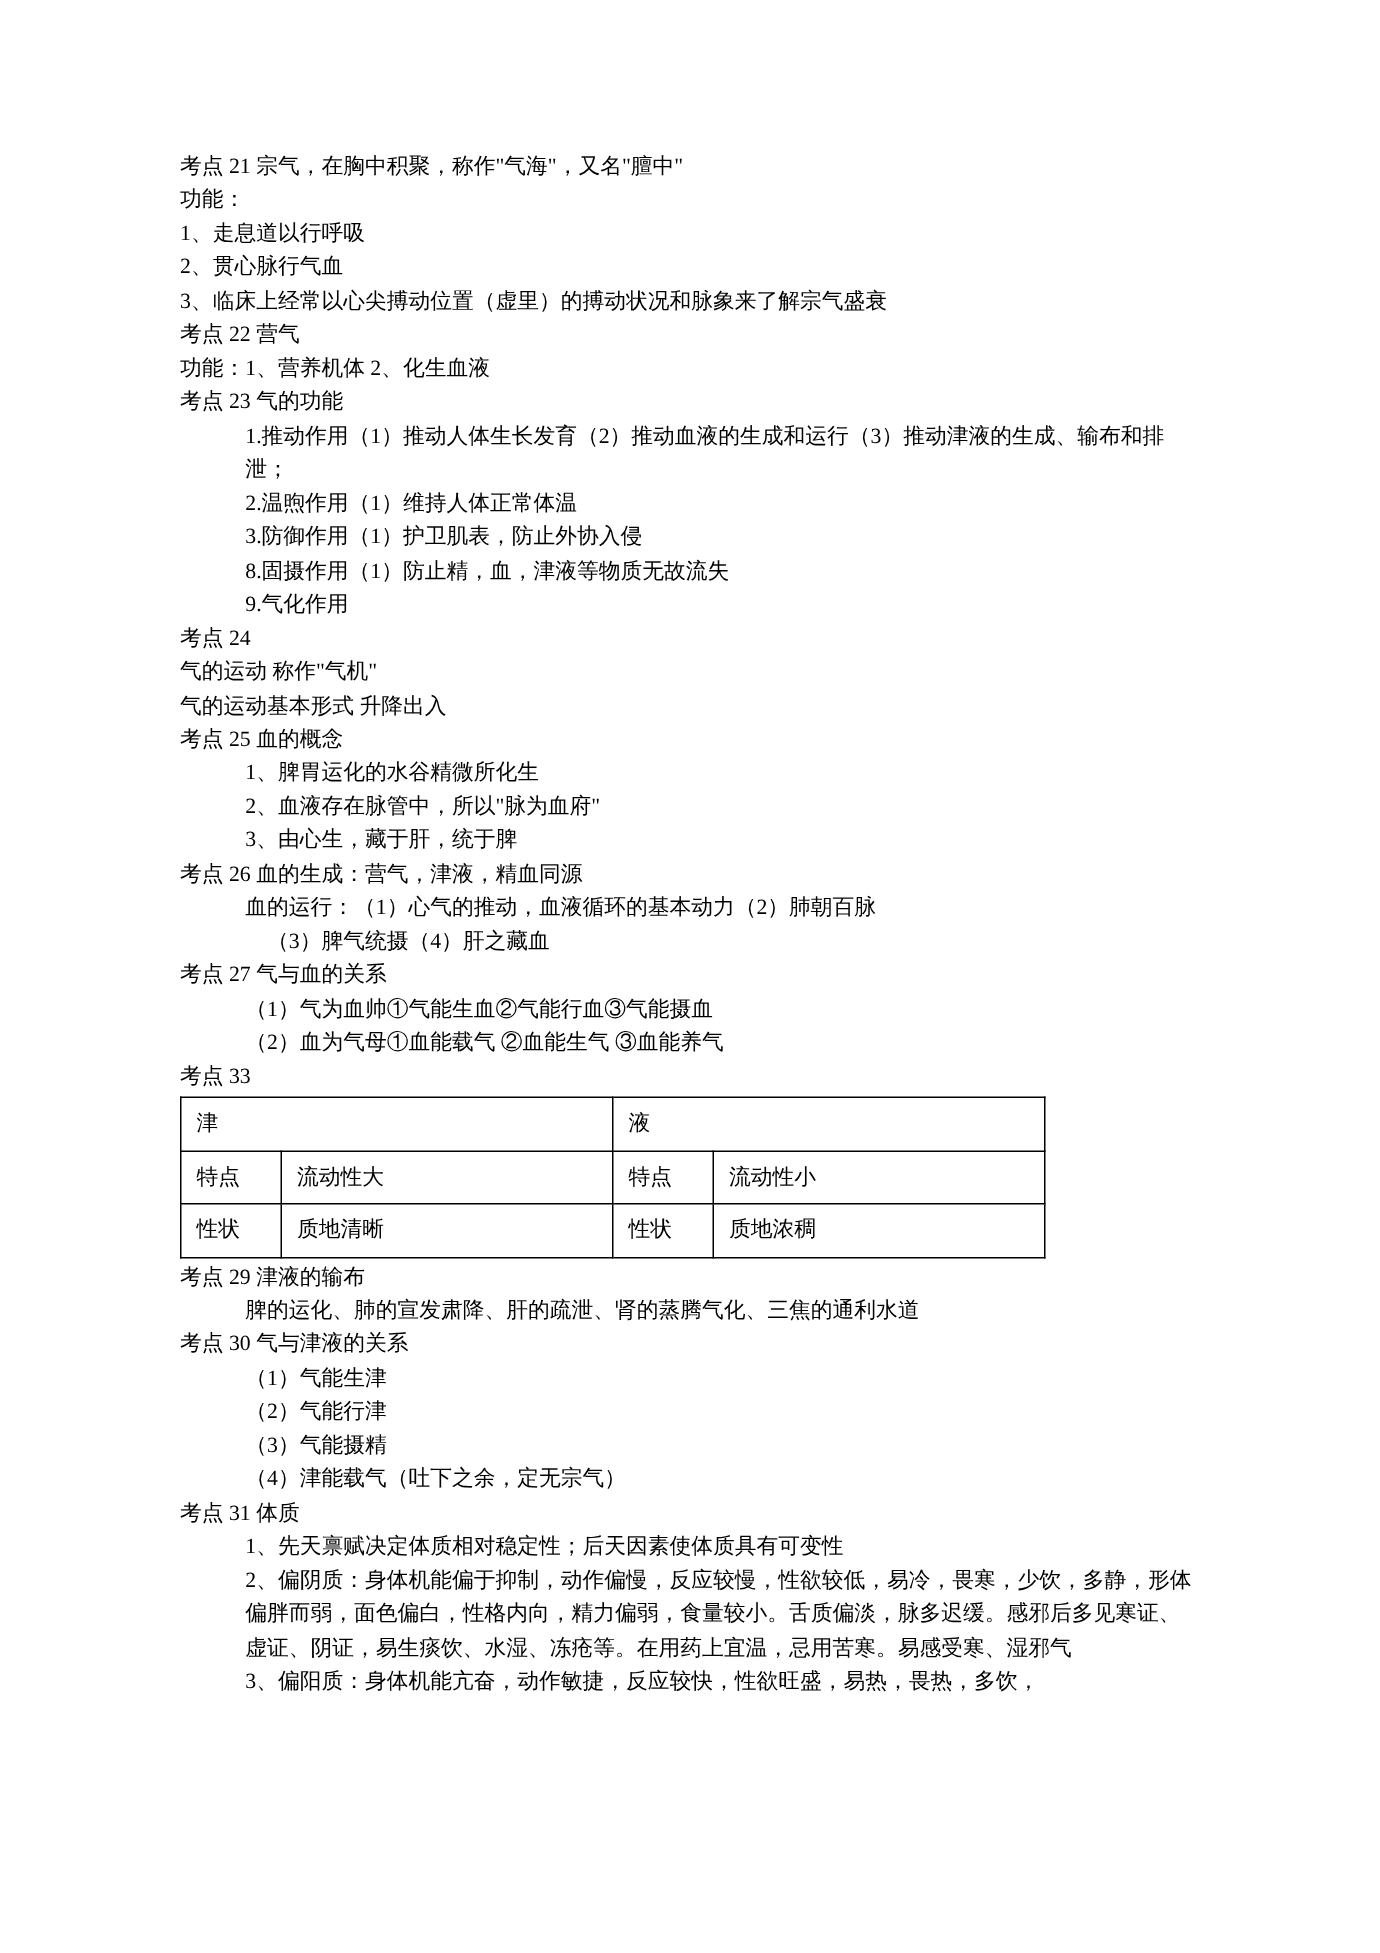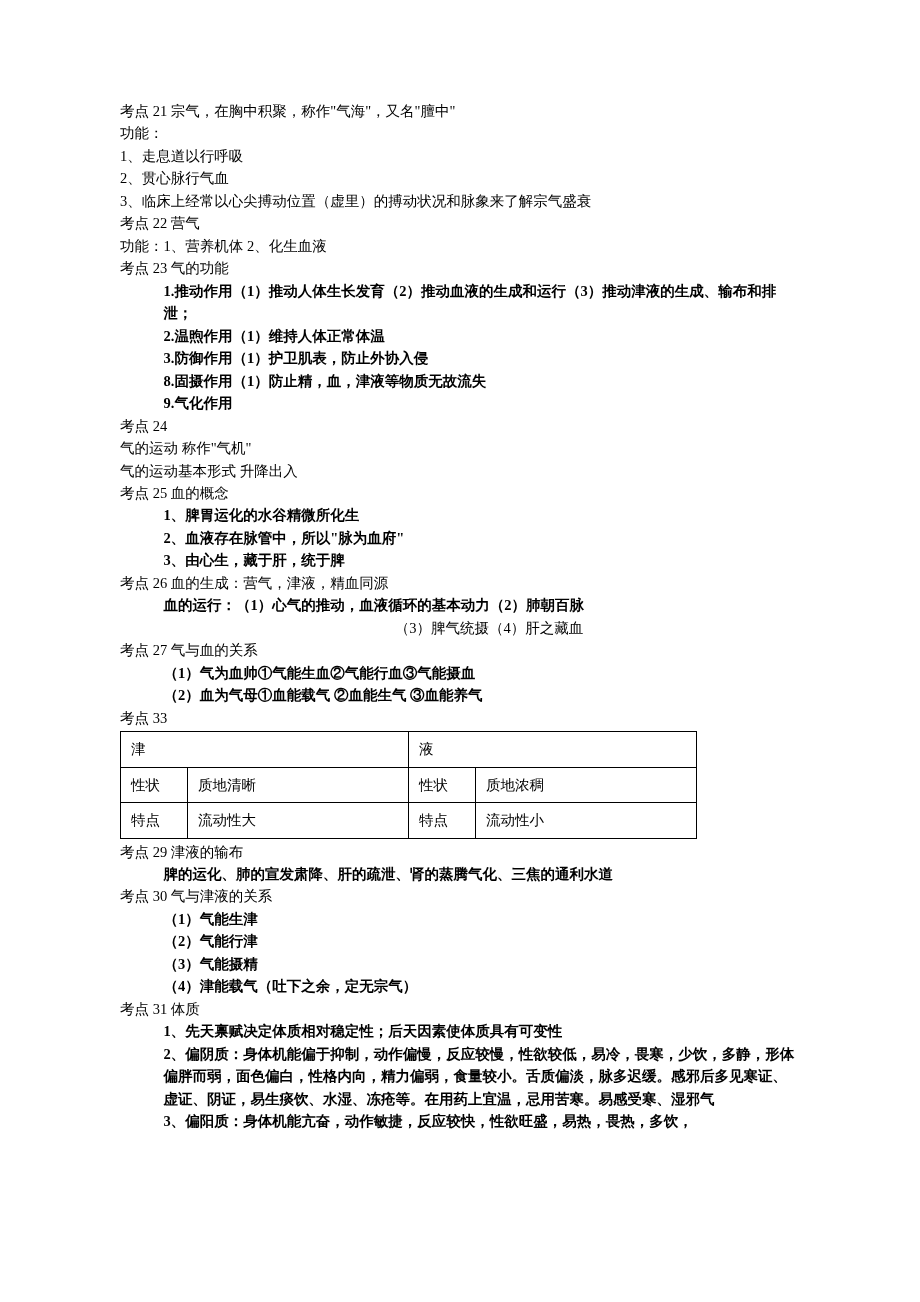--- a/index.html
+++ b/index.html
@@ -7,22 +7,22 @@
     font-size: 14.5px;
     line-height: 1.55;
     color: #000;
     background: #fff;
     width: 920px;
     margin: 0;
     padding: 100px 120px 40px 120px;
     box-sizing: border-box;
   }
   .line { margin: 0; }
-  .indent1 { padding-left: 3em; font-weight: bold; }
-  .indent2 { padding-left: 4em; text-align: center; }
+  .indent1 { padding-left: 3em; }
+  .indent2 { padding-left: 4em; }
   table {
     border-collapse: collapse;
     margin: 2px 0;
   }
   td {
     border: 1px solid #000;
     padding: 6px 10px;
     vertical-align: top;
     font-size: 14.5px;
   }
@@ -61,30 +61,30 @@
 <p class="line indent1">（2）血为气母①血能载气 ②血能生气 ③血能养气</p>
 <p class="line">考点 33</p>
 
 <table>
   <tbody>
       <tr>
     <td class="col-label" colspan="2">津</td>
     <td class="col-label" colspan="2">液</td>
   </tr>
   <tr>
+    <td class="col-label">特点</td>
+    <td class="col-left">流动性大</td>
+    <td class="col-label">特点</td>
+    <td class="col-right">流动性小</td>
+  </tr>
+  <tr>
     <td class="col-label">性状</td>
     <td class="col-left">质地清晰</td>
     <td class="col-label">性状</td>
     <td class="col-right">质地浓稠</td>
-  </tr>
-  <tr>
-    <td class="col-label">特点</td>
-    <td class="col-left">流动性大</td>
-    <td class="col-label">特点</td>
-    <td class="col-right">流动性小</td>
   </tr>
 </tbody>
   </table>
 
 <p class="line">考点 29 津液的输布</p>
 <p class="line indent1">脾的运化、肺的宣发肃降、肝的疏泄、肾的蒸腾气化、三焦的通利水道</p>
 <p class="line">考点 30 气与津液的关系</p>
 <p class="line indent1">（1）气能生津</p>
 <p class="line indent1">（2）气能行津</p>
 <p class="line indent1">（3）气能摄精</p>

